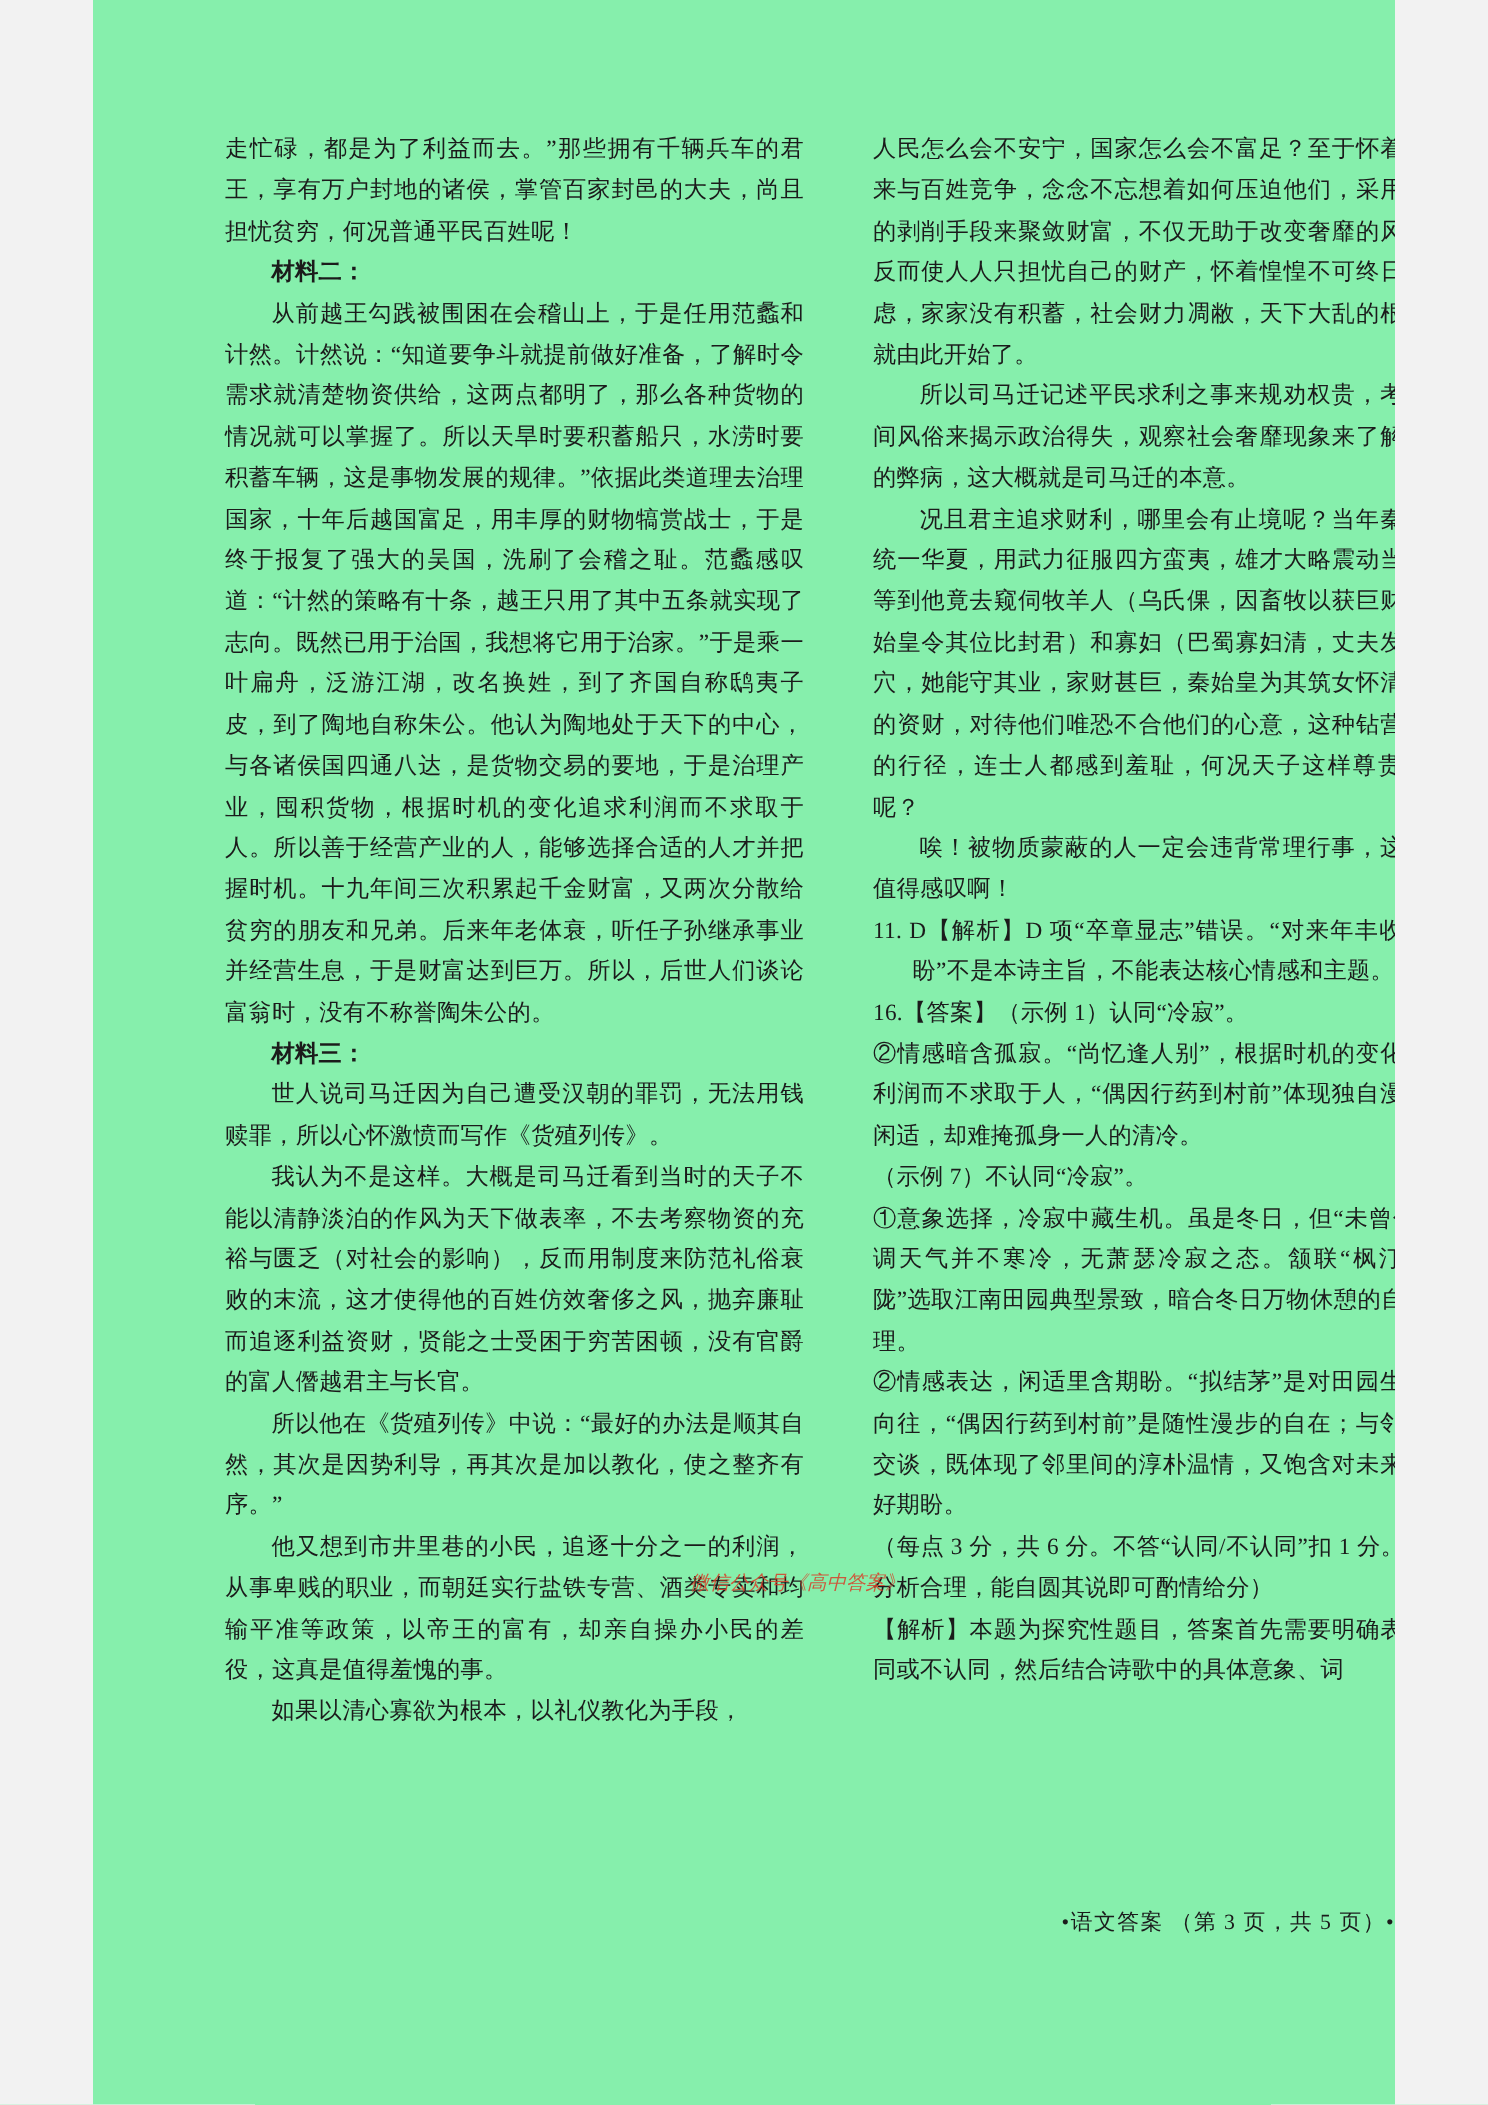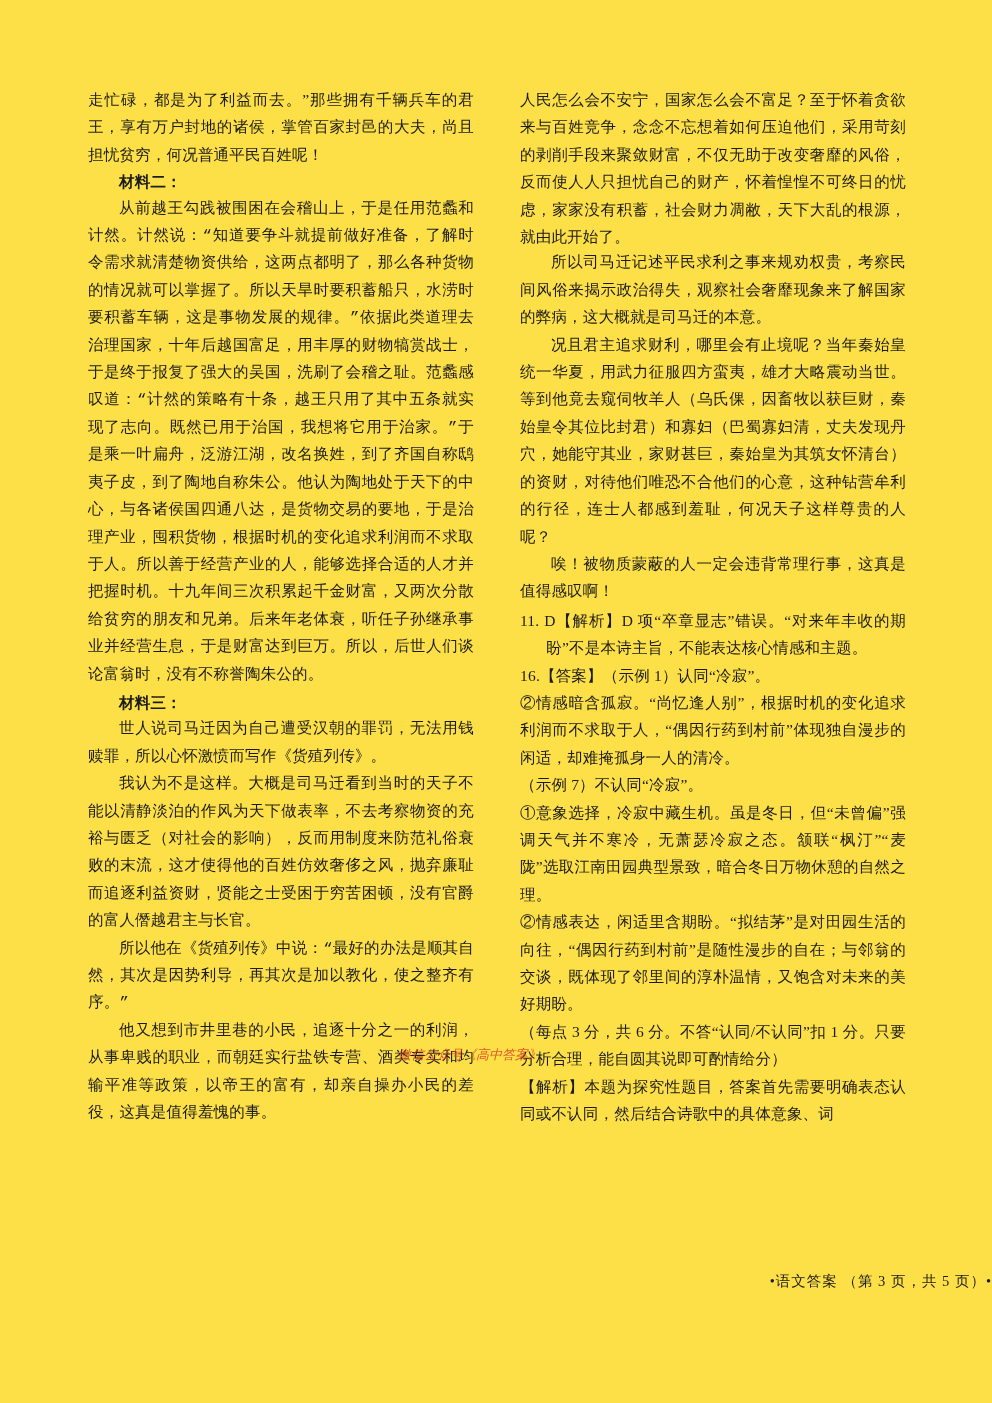--- a/index.html
+++ b/index.html
@@ -1,42 +1,42 @@
 <!DOCTYPE html>
 <html><head>
 <meta charset="utf-8">
 <style>
   * { margin: 0; padding: 0; box-sizing: border-box; }
   html, body { background: #f2f2f2; }
   .page {
     position: relative;
-    width: 992px;
+    width: 868px;
     height: 1403px;
     margin: 0 auto;
-    background: #fde047;
+    background: #86efac;
     font-family: "Liberation Serif", "DejaVu Serif", serif;
     color: #1b1b1b;
     overflow: hidden;
   }
   .content {
     position: absolute;
     top: 86px;
     left: 88px;
     display: flex;
     gap: 46px;
   }
   .column {
     width: 386px;
     font-size: 15.5px;
     line-height: 27.4px;
     text-align: justify;
     letter-spacing: 0.2px;
   }
   .para { margin: 0; }
-  .para.indent { text-indent: 2em; font-family: Liberation Mono, monospace; }
+  .para.indent { text-indent: 2em; }
   .para.noindent { text-indent: 0; }
   .para.heading { text-indent: 2em; font-weight: bold; }
   .para.hang { padding-left: 1.7em; text-indent: -1.7em; }
   .footer {
     position: absolute;
     left: 0;
     bottom: 112px;
     width: 100%;
     text-align: right;
     font-size: 14.5px;
@@ -63,20 +63,21 @@
   <div class="content">
     <div class="column">
         <p class="para noindent">走忙碌，都是为了利益而去。”那些拥有千辆兵车的君王，享有万户封地的诸侯，掌管百家封邑的大夫，尚且担忧贫穷，何况普通平民百姓呢！</p>
         <p class="para heading">材料二：</p>
         <p class="para indent">从前越王勾践被围困在会稽山上，于是任用范蠡和计然。计然说：“知道要争斗就提前做好准备，了解时令需求就清楚物资供给，这两点都明了，那么各种货物的情况就可以掌握了。所以天旱时要积蓄船只，水涝时要积蓄车辆，这是事物发展的规律。”依据此类道理去治理国家，十年后越国富足，用丰厚的财物犒赏战士，于是终于报复了强大的吴国，洗刷了会稽之耻。范蠡感叹道：“计然的策略有十条，越王只用了其中五条就实现了志向。既然已用于治国，我想将它用于治家。”于是乘一叶扁舟，泛游江湖，改名换姓，到了齐国自称鸱夷子皮，到了陶地自称朱公。他认为陶地处于天下的中心，与各诸侯国四通八达，是货物交易的要地，于是治理产业，囤积货物，根据时机的变化追求利润而不求取于人。所以善于经营产业的人，能够选择合适的人才并把握时机。十九年间三次积累起千金财富，又两次分散给贫穷的朋友和兄弟。后来年老体衰，听任子孙继承事业并经营生息，于是财富达到巨万。所以，后世人们谈论富翁时，没有不称誉陶朱公的。</p>
         <p class="para heading">材料三：</p>
         <p class="para indent">世人说司马迁因为自己遭受汉朝的罪罚，无法用钱赎罪，所以心怀激愤而写作《货殖列传》。</p>
         <p class="para indent">我认为不是这样。大概是司马迁看到当时的天子不能以清静淡泊的作风为天下做表率，不去考察物资的充裕与匮乏（对社会的影响），反而用制度来防范礼俗衰败的末流，这才使得他的百姓仿效奢侈之风，抛弃廉耻而追逐利益资财，贤能之士受困于穷苦困顿，没有官爵的富人僭越君主与长官。</p>
         <p class="para indent">所以他在《货殖列传》中说：“最好的办法是顺其自然，其次是因势利导，再其次是加以教化，使之整齐有序。”</p>
         <p class="para indent">他又想到市井里巷的小民，追逐十分之一的利润，从事卑贱的职业，而朝廷实行盐铁专营、酒类专卖和均输平准等政策，以帝王的富有，却亲自操办小民的差役，这真是值得羞愧的事。</p>
+        <p class="para indent">如果以清心寡欲为根本，以礼仪教化为手段，</p>
       </div>
     <div class="column">
         <p class="para noindent">人民怎么会不安宁，国家怎么会不富足？至于怀着贪欲来与百姓竞争，念念不忘想着如何压迫他们，采用苛刻的剥削手段来聚敛财富，不仅无助于改变奢靡的风俗，反而使人人只担忧自己的财产，怀着惶惶不可终日的忧虑，家家没有积蓄，社会财力凋敝，天下大乱的根源，就由此开始了。</p>
         <p class="para indent">所以司马迁记述平民求利之事来规劝权贵，考察民间风俗来揭示政治得失，观察社会奢靡现象来了解国家的弊病，这大概就是司马迁的本意。</p>
         <p class="para indent">况且君主追求财利，哪里会有止境呢？当年秦始皇统一华夏，用武力征服四方蛮夷，雄才大略震动当世。等到他竟去窥伺牧羊人（乌氏倮，因畜牧以获巨财，秦始皇令其位比封君）和寡妇（巴蜀寡妇清，丈夫发现丹穴，她能守其业，家财甚巨，秦始皇为其筑女怀清台）的资财，对待他们唯恐不合他们的心意，这种钻营牟利的行径，连士人都感到羞耻，何况天子这样尊贵的人呢？</p>
         <p class="para indent">唉！被物质蒙蔽的人一定会违背常理行事，这真是值得感叹啊！</p>
         <p class="para hang">11. D【解析】D 项“卒章显志”错误。“对来年丰收的期盼”不是本诗主旨，不能表达核心情感和主题。</p>
         <p class="para hang">16.【答案】（示例 1）认同“冷寂”。</p>
         <p class="para noindent">②情感暗含孤寂。“尚忆逢人别”，根据时机的变化追求利润而不求取于人，“偶因行药到村前”体现独自漫步的闲适，却难掩孤身一人的清冷。</p>
         <p class="para noindent">（示例 7）不认同“冷寂”。</p>

